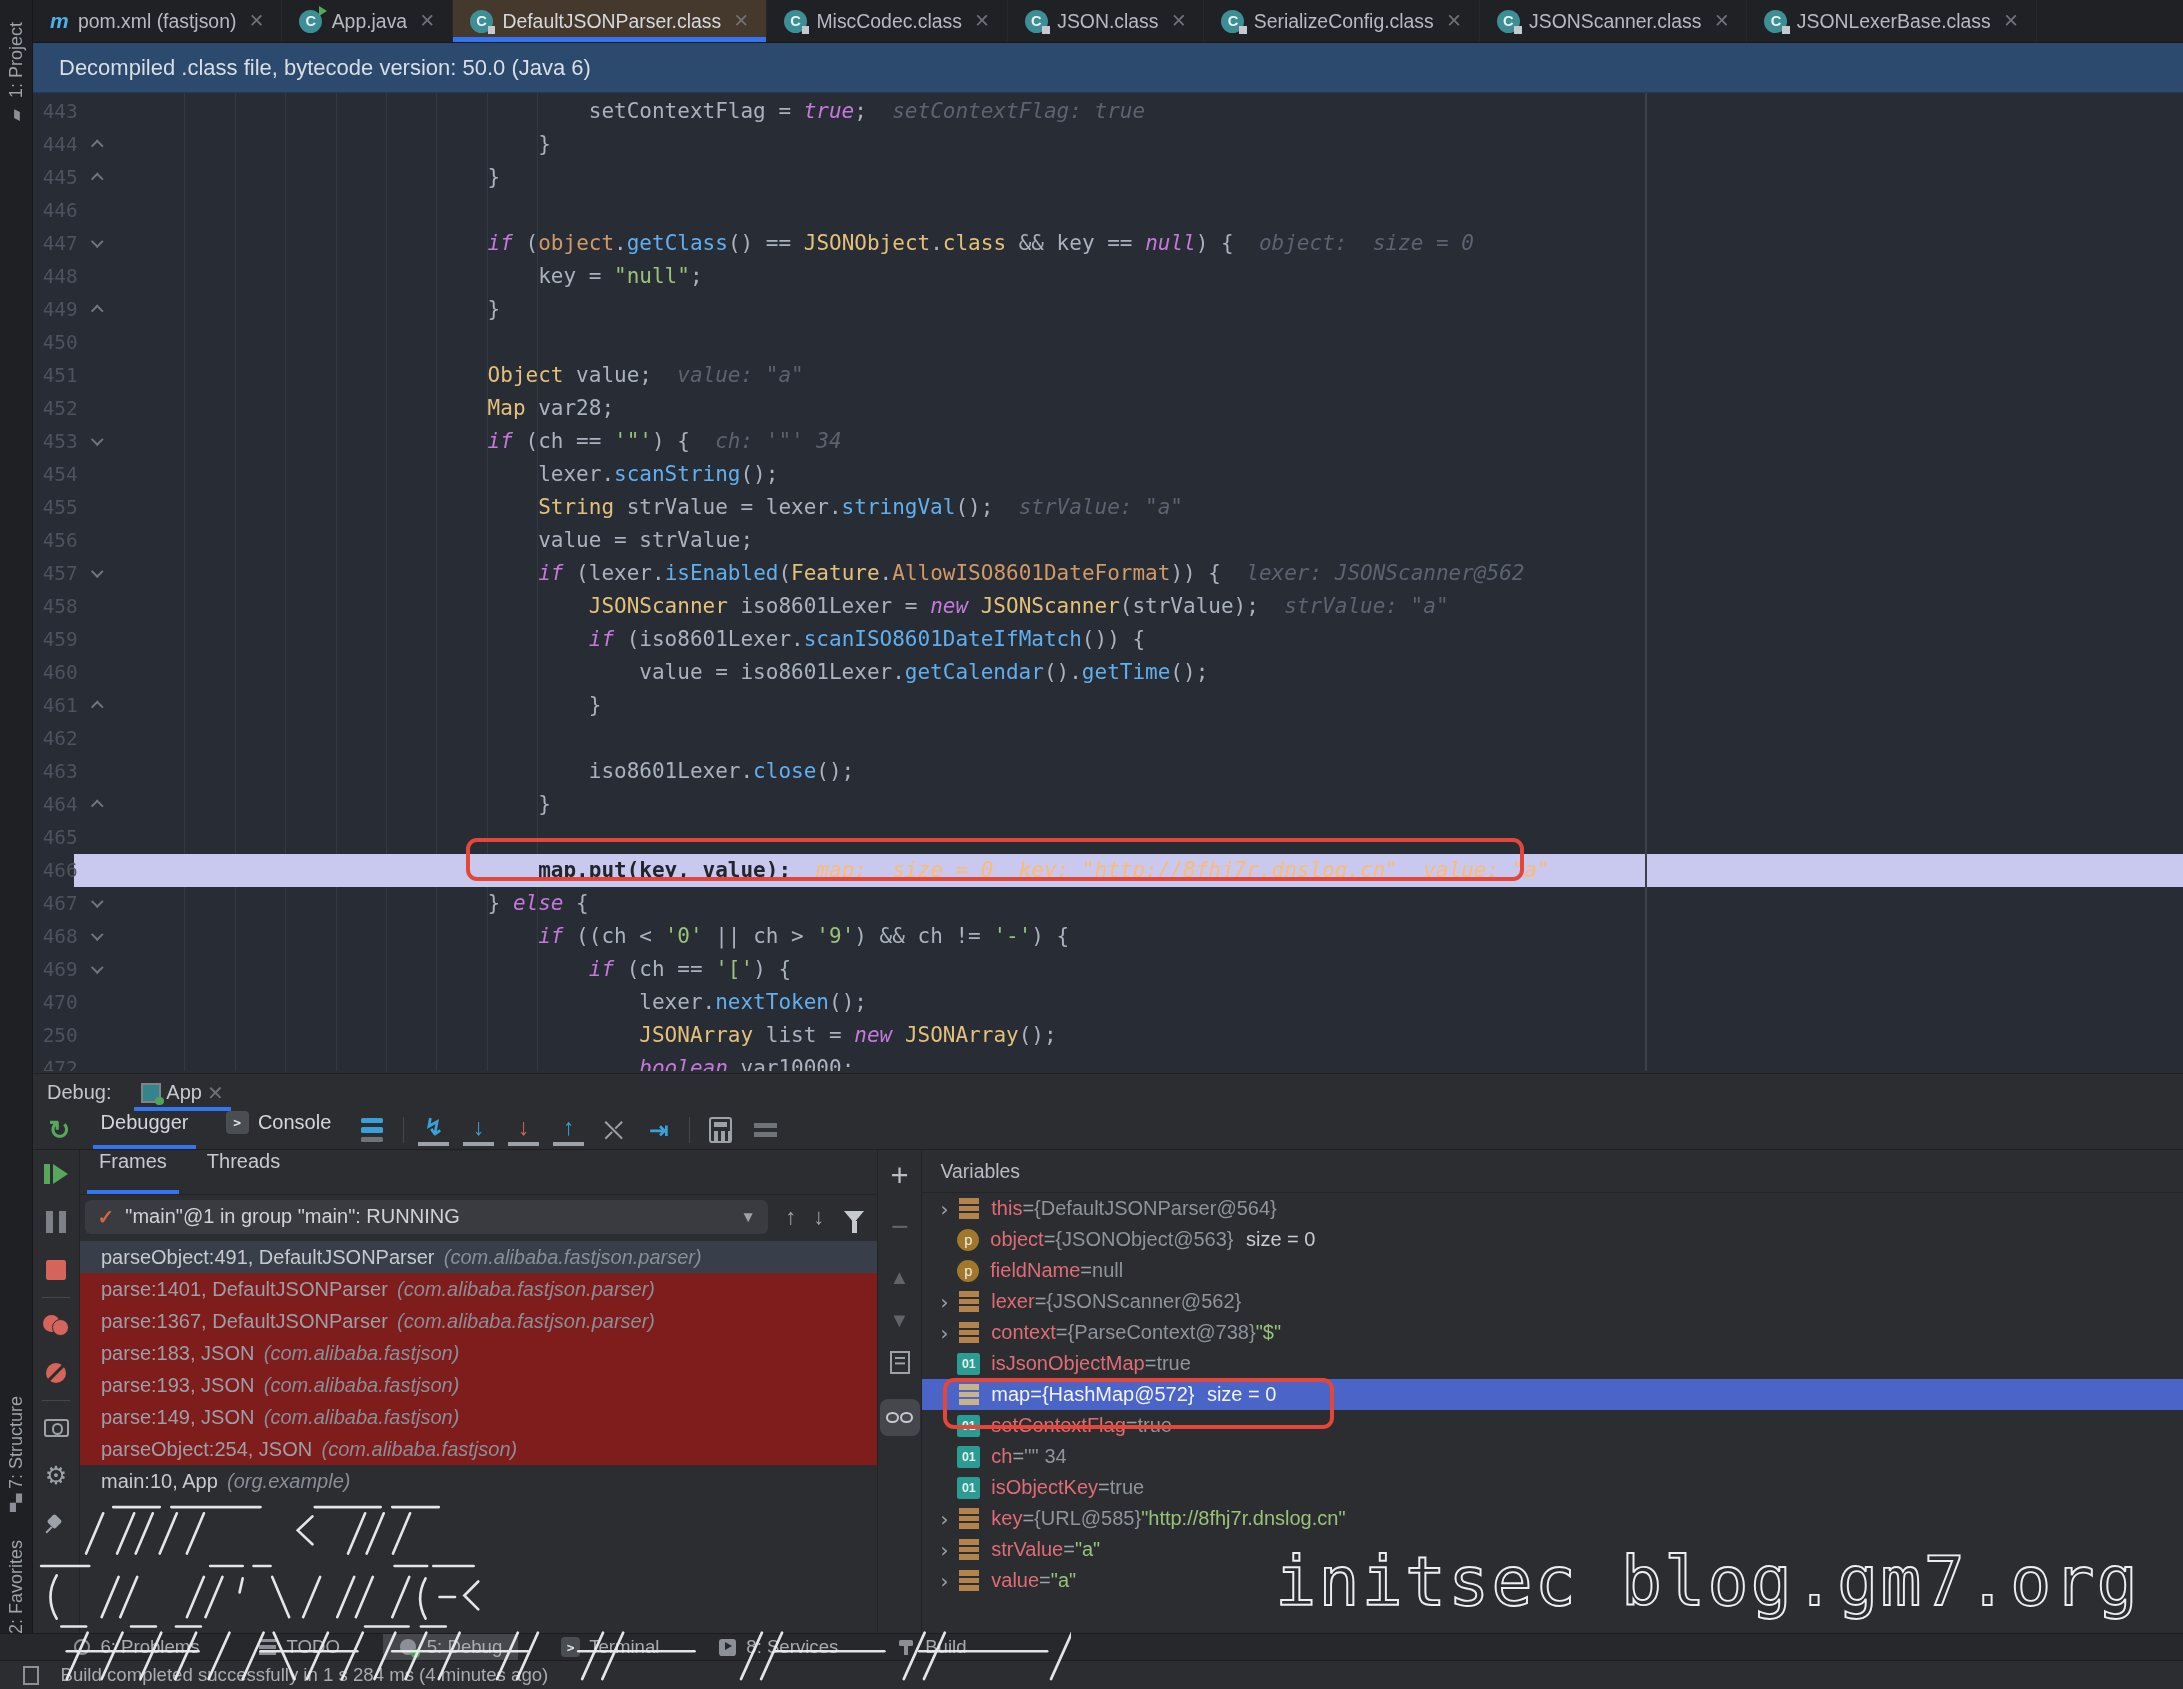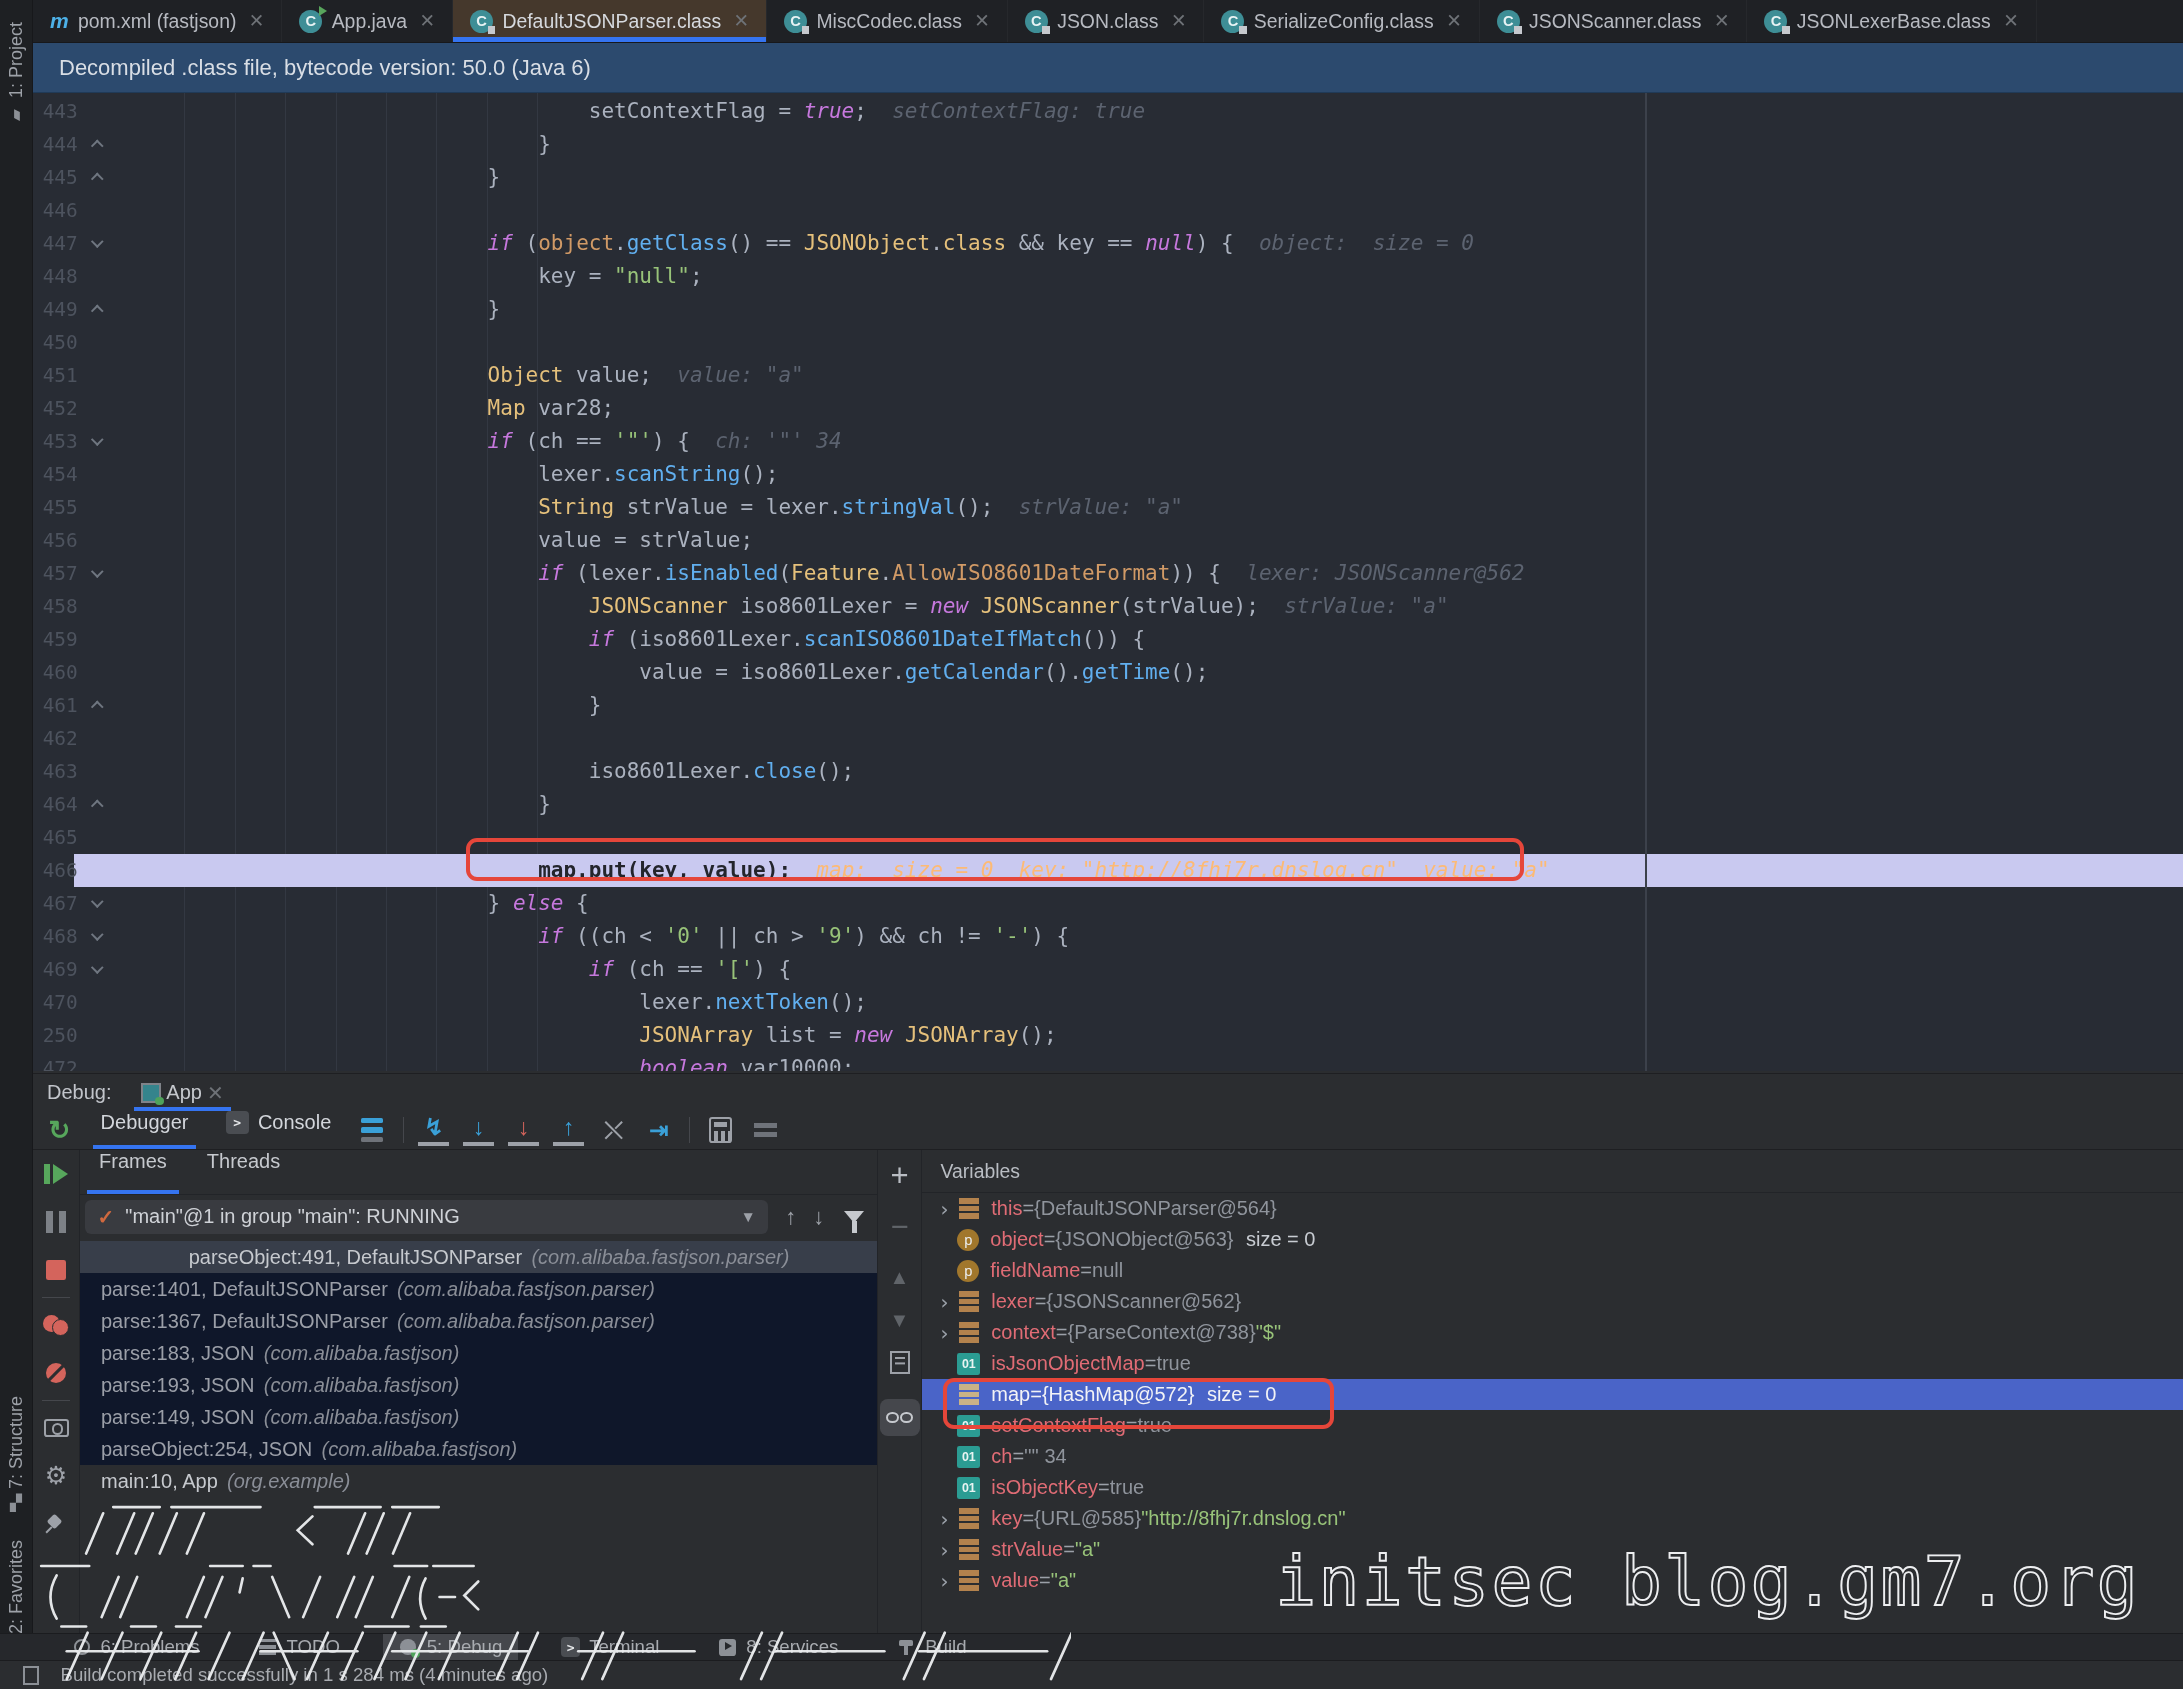--- a/index.html
+++ b/index.html
@@ -130,22 +130,22 @@
   .thread-dd .chk { color:#d0693f; font-size:20px; margin-right:11px; font-weight:bold;}
   .thread-dd .dda { margin-left:auto; color:#9da1a8; font-size:15.5px;}
   .thr-ic { color:#9da1a8; font-size:22px; margin-left:17px;}
   .funnel { width:0; height:0; border-left:10px solid transparent; border-right:10px solid transparent;
             border-top:12.4px solid #c6c9ce; position:relative; margin-left:20px; display:inline-block;}
   .funnel::after{ content:""; position:absolute; left:-2.3px; top:-1.6px; width:4.7px; height:12.4px; background:#c6c9ce;}
   #frames-list { margin-top:3.1px;}
   .frow { height:32px; display:flex; align-items:center; padding-left:22px; font-size:20px; white-space:nowrap;}
   .frow .fx { color:#c6c9ce; }
   .frow .pkg { color:#8a8e97; font-style:italic; margin-left:9.3px;}
-  .frow.sel { background:#383e4a;justify-content:center; }
-  .frow.lib { background:#0f172a; }
+  .frow.sel { background:#383e4a; }
+  .frow.lib { background:#7f1d1d; }
   .frow.lib .fx { color:#9b9fa8; }
 
   
   .vars-tools { position:absolute; left:877px; top:1150px; width:45px; bottom:57px; background:#2b2d30;
                 border-left:0.8px solid #222428; border-right:0.8px solid #222428; display:flex; flex-direction:column; align-items:center; z-index:2;}
   .vars-tools .it { height:51px; display:flex; align-items:center; justify-content:center; width:100%; color:#9da1a8;}
   .plus { font-size:31px; color:#b9bdc3;}
   .minus { font-size:31px; color:#606469;}
   .tri { font-size:20px; color:#606469;}
   .copyic { position:relative; width:20px; height:23px; border:2.3px solid #9da1a8;}

